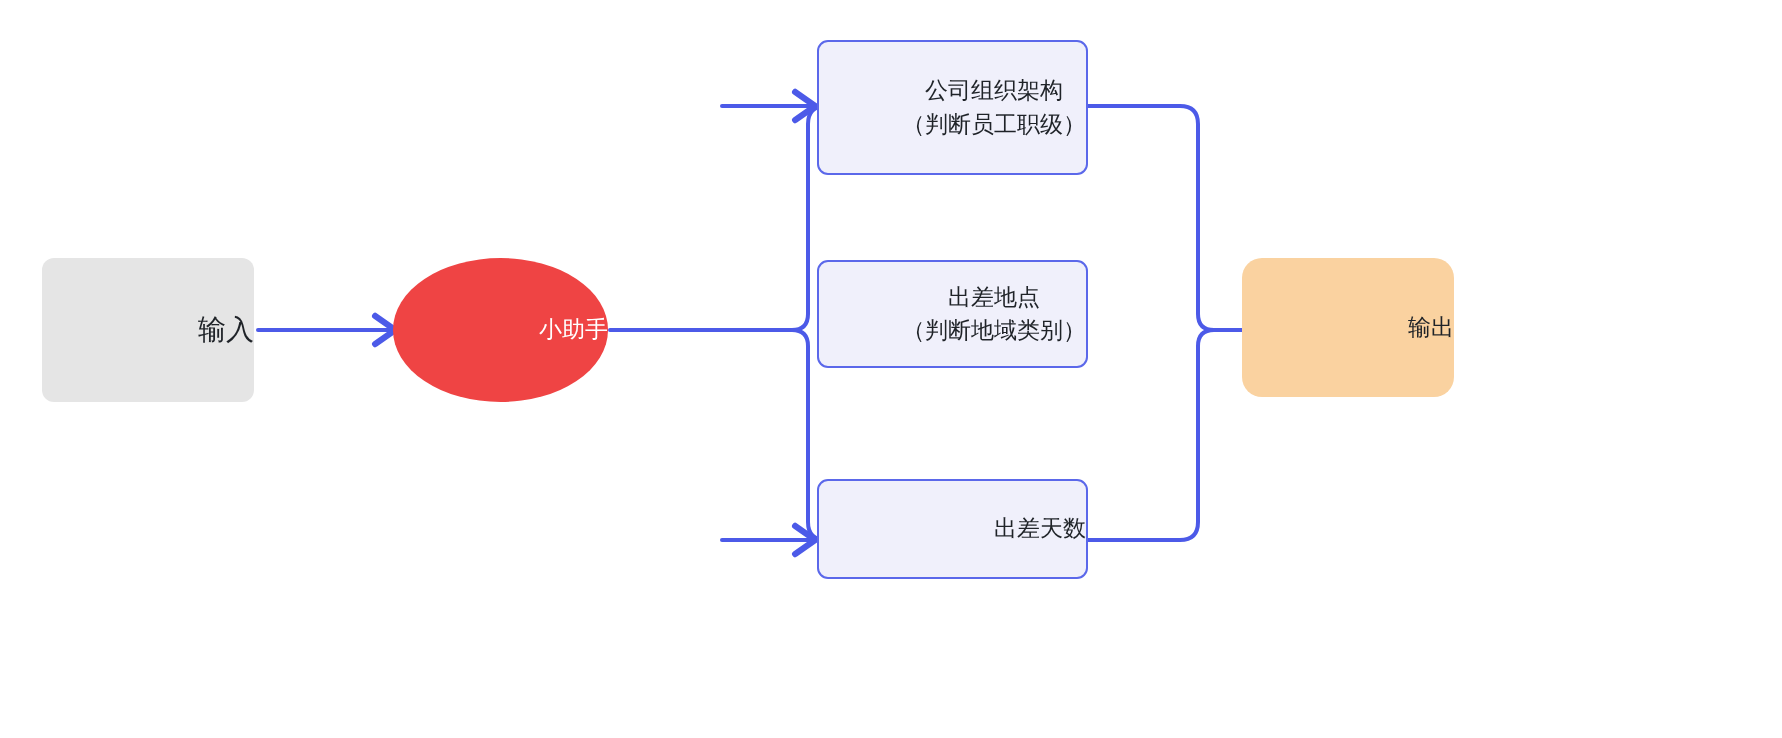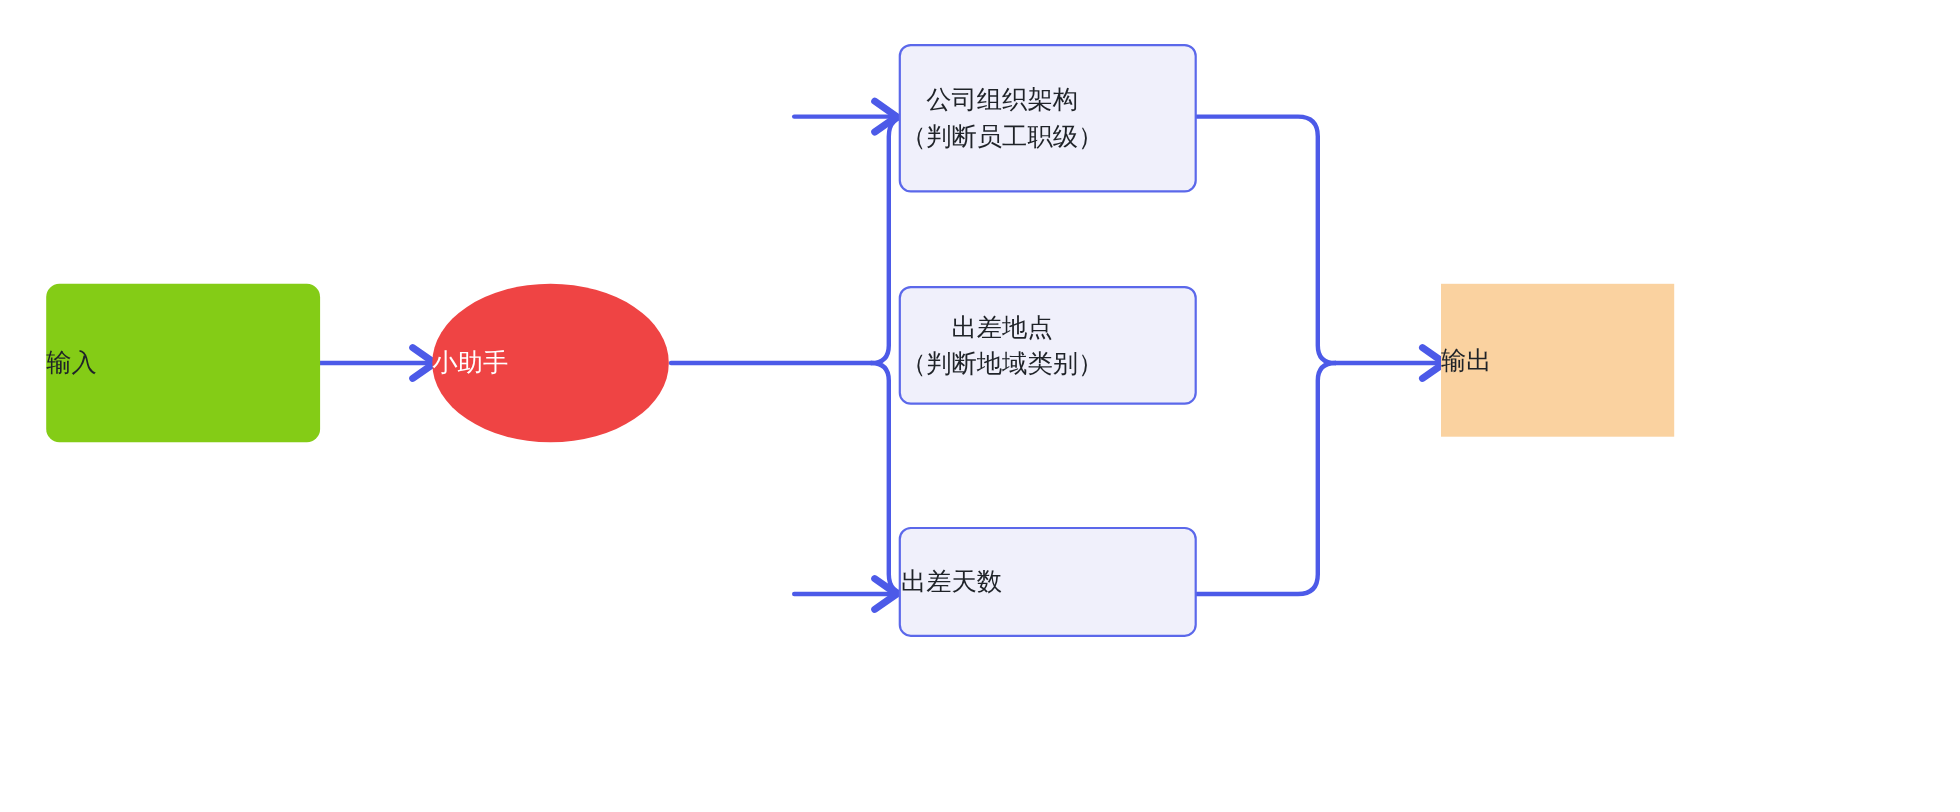--- a/index.html
+++ b/index.html
@@ -22,34 +22,34 @@
     left: 0;
     top: 0;
     width: 1782px;
     height: 738px;
   }
   .node {
     position: absolute;
     box-sizing: border-box;
     display: flex;
     align-items: center;
-    justify-content: flex-start;
+    justify-content: flex-end;
     text-align: center;
     line-height: 1.45;
     white-space: pre-line;
   }
   .node-input {
     left: 42px;
     top: 258px;
-    width: 249px;
+    width: 212px;
     height: 144px;
-    background: #84cc16;
+    background: #e5e5e5;
     border-radius: 12px;
     color: #1f2328;
-    font-size: 23px;
+    font-size: 28px;
   }
   .node-assistant {
     left: 393px;
     top: 258px;
     width: 215px;
     height: 144px;
     background: #ef4444;
     border-radius: 108px / 72px;
     color: #ffffff;
     font-size: 23px;
@@ -60,26 +60,26 @@
     background: #f0f0fb;
     border: 2.5px solid #5b68ea;
     border-radius: 11px;
     color: #1f2328;
     font-size: 23px;
   }
   .node-task-1 { top: 40px;  height: 135px; }
   .node-task-2 { top: 260px; height: 108px; }
   .node-task-3 { top: 479px; height: 100px; }
   .node-output {
-    left: 1310px;
+    left: 1242px;
     top: 258px;
     width: 212px;
     height: 139px;
     background: #fad2a0;
-    border-radius: 0;
+    border-radius: 20px;
     color: #1f2328;
     font-size: 23px;
   }
   .node-label { pointer-events: none; }
 </style>
 </head>
 <body>
 
 <div id="canvas">
 

